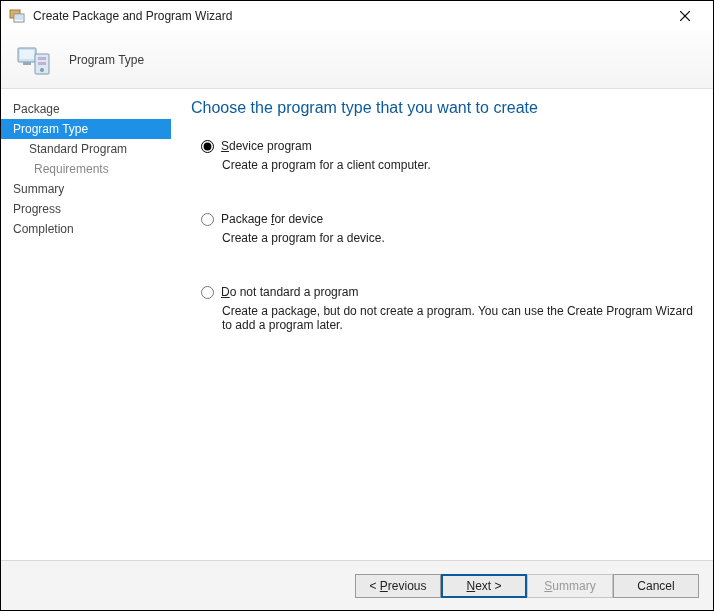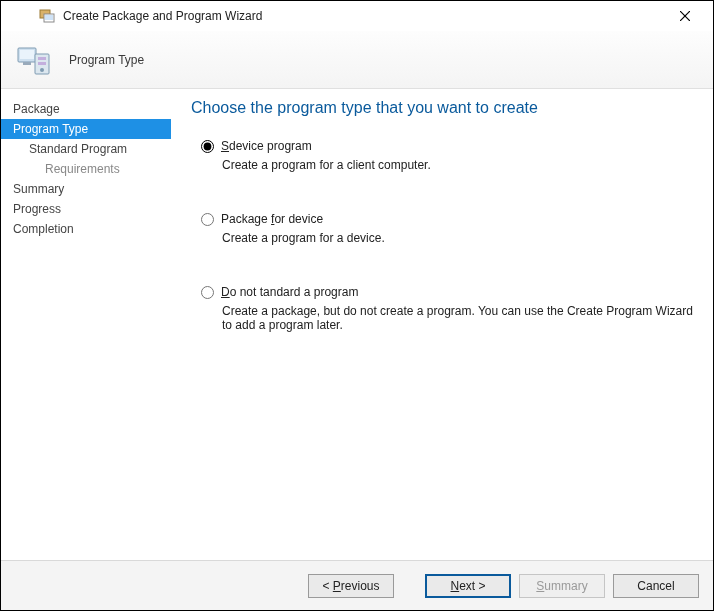--- a/index.html
+++ b/index.html
@@ -13,21 +13,20 @@
     border:1px solid #000;
     position:relative;
     overflow:hidden;
   }
   
   .titlebar {
     display:flex; align-items:center;
     height:30px;
     padding:0 8px 0 8px;
     background:#fff;
-    margin-left:30px;
   }
   .titlebar .app-icon {
     width:16px; height:16px;
     margin-right:8px;
   }
   .titlebar .title {
     flex:1;
     font-size:12px;
     color:#222;
   }
@@ -65,21 +64,21 @@
     padding-top:10px;
   }
   .nav-item {
     padding:3px 6px 3px 12px;
     font-size:12px;
     color:#444;
     white-space:nowrap;
     cursor:pointer;
   }
   .nav-item.indent1 { padding-left:28px; }
-  .nav-item.indent2 { padding-left:44px; color:#888; }
+  .nav-item.indent2 { padding-left:33px; color:#888; }
   .nav-item.selected {
     background:#1e90e5;
     color:#fff;
   }
   .content {
     flex:1;
     padding:10px 18px 10px 20px;
     overflow:auto;
   }
   .content .heading {
@@ -109,34 +108,32 @@
   .footer {
     position:absolute;
     bottom:0; left:0; right:0;
     height:50px;
     border-top:1px solid #d9d9d9;
     background:#f4f4f4;
     display:flex;
     align-items:center;
     justify-content:flex-end;
     padding-right:14px;
-    gap:8px;
   }
   .btn {
     min-width:86px; height:24px;
     border:1px solid #9a9a9a;
     background:#eaeaea;
     font-size:12px;
     color:#222;
     cursor:pointer;
   }
   .btn.primary {
     border:2px solid #0a5a9c;
     background:#eaeaea;
-    margin-left:23px;
   }
   .btn.disabled {
     color:#9a9a9a;
     border:1px solid #c5c5c5;
     background:#efefef;
     cursor:default;
   }
   .btn u { text-decoration:underline; }
 </style>
 </head>

